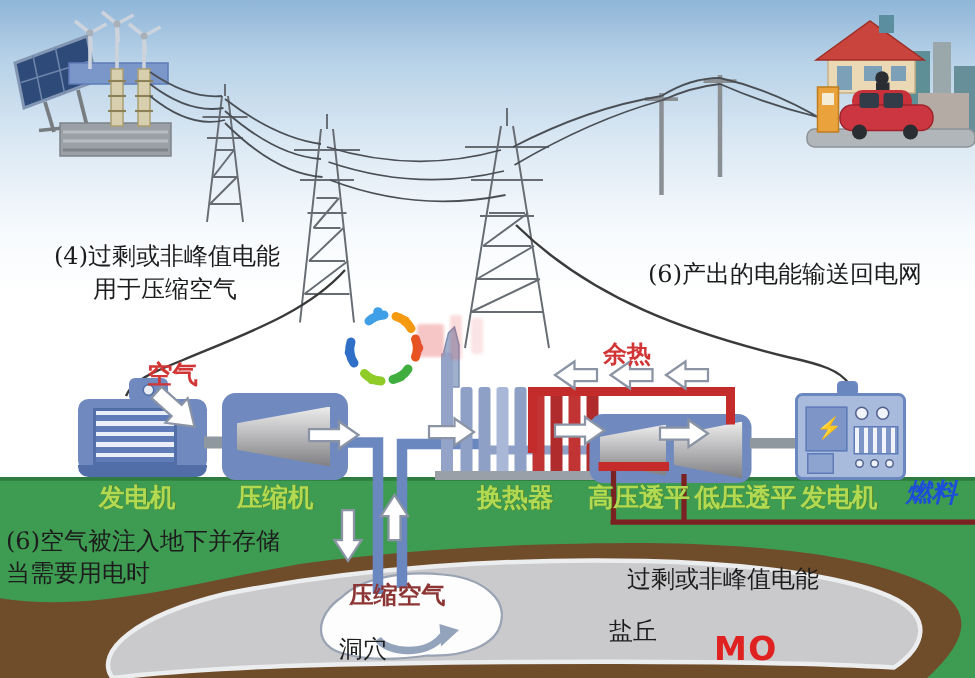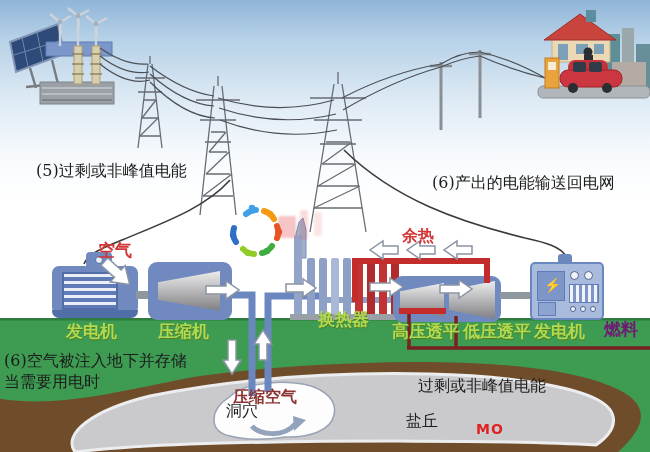--- a/index.html
+++ b/index.html
@@ -8,31 +8,31 @@
   .abs{position:absolute;}
   #sky{left:0;top:0;width:650px;height:322px;
        background:linear-gradient(180deg,#8fb5d8 0%,#b6d1e7 12%,#dcE9f4 30%,#f7fafd 48%,#ffffff 62%);}
   svg{display:block;}
   
   .cn{position:absolute;color:#1c1c1c;font-size:16px;line-height:21px;white-space:nowrap;}
   .lbl{position:absolute;font-size:17px;font-weight:bold;color:#b2d952;
        text-shadow:0.5px 0.5px 0 #4e7c1e;white-space:nowrap;text-align:right;}
   .red{color:#d23535;font-weight:bold;}
   .darkred{color:#8d3434;font-weight:bold;text-align:right;}
-  .fuel{color:#701a75;font-weight:bold;}
+  .fuel{color:#1d4ed8;font-weight:bold;font-style:italic;}
   
   .machine{position:absolute;background:#7089be;border-radius:9px;}
   .trap{position:absolute;background:linear-gradient(180deg,#ececec 0%,#c2c2c4 40%,#808084 100%);}
   .stripes{position:absolute;background:repeating-linear-gradient(180deg,#e9eef9 0 3px,#5f7cb8 3px 7px);
            border:2px solid #516ea9;}
   
   .bar{position:absolute;bottom:0;width:8px;border-radius:2px 2px 0 0;}
   
   #wm-mo{position:absolute;left:250px;top:221px;font-family:"DejaVu Sans","Liberation Sans",sans-serif;
-         font-weight:bold;font-size:14px;color:#e02121;letter-spacing:1px;}
+         font-weight:bold;font-size:22px;color:#e02121;letter-spacing:1px;}
   .wm-smudge{position:absolute;background:#e45050;opacity:.32;border-radius:2px;filter:blur(1px);}
 </style>
 </head>
 <body>
 
 <div id="stage">
 
   <div id="sky" class="abs"></div>
 
   <svg class="abs" style="left:0;top:0" width="650" height="322">
@@ -253,33 +253,34 @@
         <circle cx="41" cy="49" r="3.2" fill="#3fae3f"></circle>
       <circle cx="22" cy="51" r="3.2" fill="#8fcc28"></circle>
         <circle cx="7" cy="33" r="3.2" fill="#2f6fc8"></circle>
     </svg>
     <span id="wm-mo">MO</span>
     <div class="wm-smudge" style="left:52px;top:16px;width:18px;height:22px"></div>
     <div class="wm-smudge" style="left:74px;top:10px;width:8px;height:30px;opacity:.2"></div>
     <div class="wm-smudge" style="left:88px;top:12px;width:8px;height:24px;opacity:.15"></div>
   </div>
 
-  <div class="cn" style="left:36px;top:160px">(5)过剩或非峰值电能</div>
+  <div class="cn" style="left:36px;top:160px">(4)过剩或非峰值电能</div>
+  <div class="cn" style="left:62px;top:182px">用于压缩空气</div>
   <div class="cn" style="left:432px;top:172px">(6)产出的电能输送回电网</div>
   <div class="cn" style="left:4px;top:350px">(6)空气被注入地下并存储</div>
   <div class="cn" style="left:4px;top:371px">当需要用电时</div>
   <div class="cn" style="left:418px;top:375px">过剩或非峰值电能</div>
 
   <div class="cn red" style="left:98px;top:240px;font-size:17px">空气</div>
   <div class="cn red" style="left:402px;top:225px">余热</div>
 
   <div class="lbl" style="left:66px;top:320px">发电机</div>
   <div class="lbl" style="left:158px;top:320px">压缩机</div>
-  <div class="lbl" style="left:318px;top:308px">换热器</div>
+  <div class="lbl" style="left:318px;top:320px">换热器</div>
   <div class="lbl" style="left:463px;top:320px">低压透平</div>
   <div class="lbl" style="left:392px;top:320px">高压透平</div>
   <div class="lbl" style="left:534px;top:320px">发电机</div>
   <div class="cn fuel" style="left:604px;top:319px;font-size:17px">燃料</div>
 
   <div class="cn darkred" style="left:233px;top:386px">压缩空气</div>
-  <div class="cn" style="left:226px;top:400px">洞穴</div>
+  <div class="cn" style="left:226px;top:422px">洞穴</div>
   <div class="cn" style="left:406px;top:410px">盐丘</div>
 </div>
 
 </body></html>

